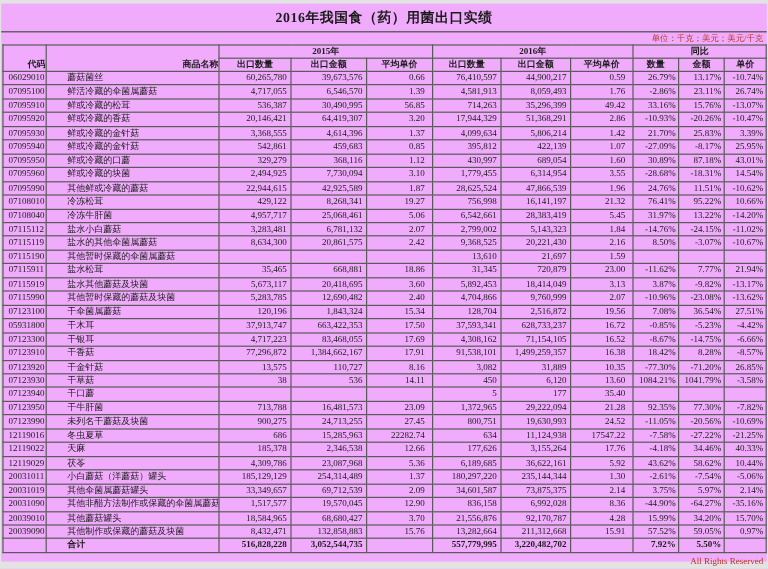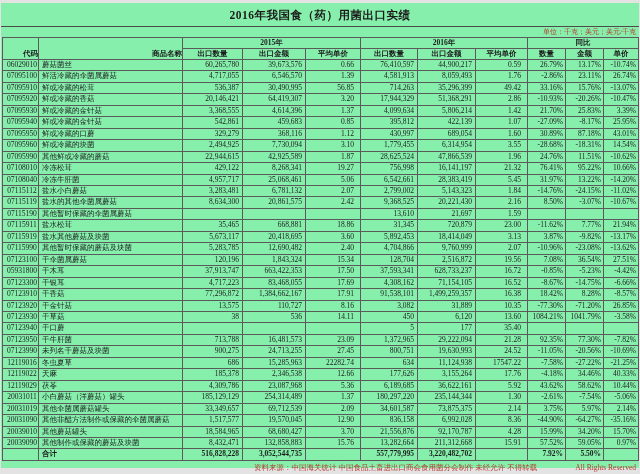--- a/index.html
+++ b/index.html
@@ -4,21 +4,21 @@
 <style>
   html,body{margin:0;padding:0;}
   body{
     width:640px;height:474px;overflow:hidden;position:relative;
     background:#e3e3e3;
     font-family:"Liberation Serif","DejaVu Serif",serif;
     -webkit-font-smoothing:antialiased;
   }
   .doc{
     position:absolute;left:1px;right:1px;top:3px;bottom:6px;
-    background:#86efac;
+    background:#f0abfc;
   }
   .title{
     text-align:center;font-weight:bold;font-size:11.5px;line-height:14px;
     padding-top:5px;color:#1b1b1b;letter-spacing:.5px;
   }
   .divider{border-top:1px solid #4b4b4b;margin-top:4px;}
   .units{
     text-align:right;font-size:7px;line-height:8px;color:#b5372c;
     padding:1px 3px 1px 0;
   }
@@ -32,21 +32,21 @@
   }
   thead th{
     font-size:7.5px;font-weight:bold;height:10px;line-height:10px;
     text-align:center;padding:0;
   }
   thead th.h-left{text-align:right;vertical-align:bottom;padding-left:3px;}
   tbody td{
     font-size:7.5px;height:10.45px;line-height:10.45px;padding:0;
   }
   .c0{text-align:center;padding-left:3px;}
-  .c1{text-align:left;padding-left:3px;}
+  .c1{text-align:left;padding-left:17px;}
   .c2,.c3,.c5,.c6{text-align:right;padding-right:3px;}
   .c4,.c7{text-align:right;padding-right:6px;}
   .c8,.c9,.c10{text-align:right;padding-right:2px;}
   .total-row td{font-weight:bold;}
   .footer{
     display:flex;justify-content:flex-end;align-items:center;
     gap:38px;padding:2px 3px 0 0;
     font-size:7.5px;line-height:9px;color:#b5372c;
   }
 </style>
@@ -548,17 +548,16 @@
           <td class="c6">3,220,482,702</td>
           <td class="c7"></td>
           <td class="c8">7.92%</td>
           <td class="c9">5.50%</td>
           <td class="c10"></td>
         </tr>
       </tbody>
   </table>
 
   <div class="footer">
-    <span>资料来源：中国海关统计 中国食品土畜进出口商会食用菌分会制作 未经允许 不得转载</span>
     <span>All Rights Reserved</span>
   </div>
 
 </div>
 
 </body></html>

